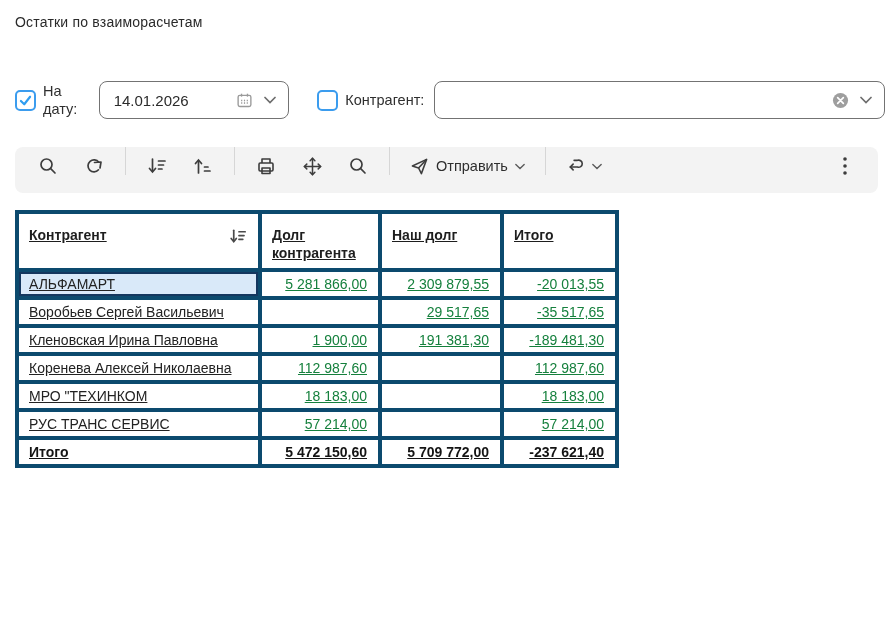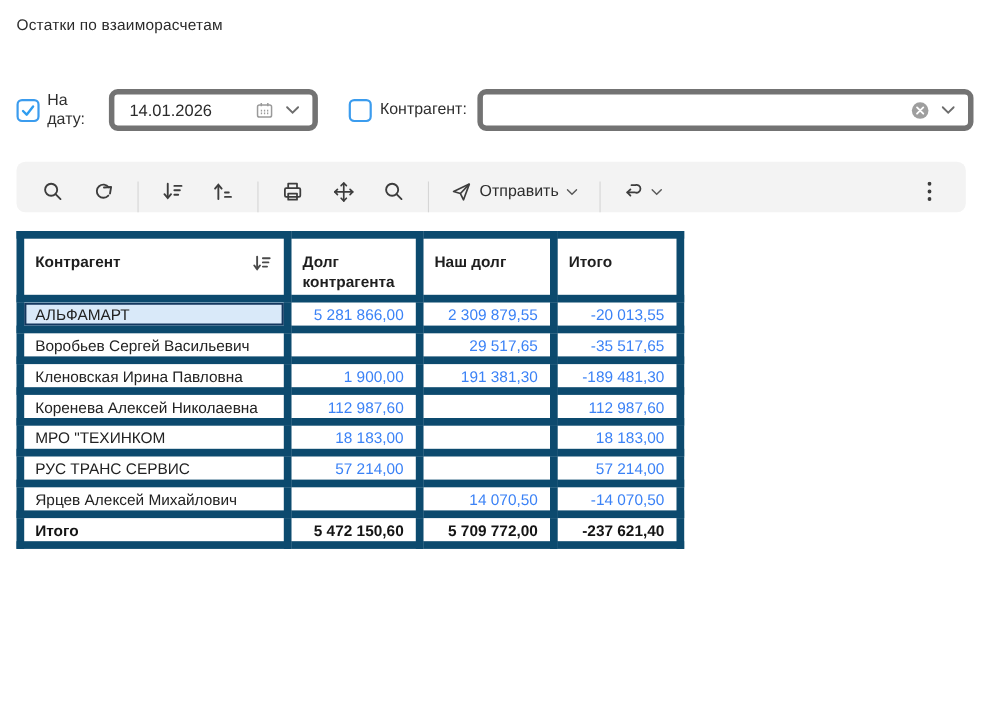--- a/index.html
+++ b/index.html
@@ -12,55 +12,55 @@
   
   .filters { position: absolute; left: 15px; top: 78px; height: 44px; width: 870px;
     display: flex; align-items: center; justify-content: flex-end; }
   .chk { width: 21px; height: 21px; border: 2px solid #3b9cee; border-radius: 5px;
     background: #fff; flex: 0 0 auto; display: flex; align-items: center; justify-content: center;
     cursor: pointer; }
   .chk svg { display: none; }
   .chk.checked svg { display: block; }
   .flt-label { font-size: 14.5px; color: #2f2f2f; line-height: 1.25; margin: 0 10px 0 7px; }
   .lbl-date { width: 46px; }
-  .field { height: 38px; border: 5px solid #737373; border-radius: 8px; background: #fff;
+  .field { height: 38px; border: 1px solid #737373; border-radius: 8px; background: #fff;
     display: flex; align-items: center; padding: 0 12px 0 14px; }
   .field input { border: none; outline: none; font-family: inherit; font-size: 15px;
     color: #2b2b2b; width: 100%; background: transparent; }
   .f-date { width: 192px; }
   .f-party { width: 454px; }
   .field .icons { margin-left: auto; display: flex; align-items: center; gap: 11px; }
   .gray-ic { color: #9a9a9a; display: flex; }
   .chev { color: #6d6d6d; display: flex; }
 
   
   .toolbar { position: absolute; left: 15px; top: 147px; width: 863px; height: 46px;
-    background: #f3f3f3; border-radius: 8px; display: flex; align-items: flex-end; padding: 0 10px; }
+    background: #f3f3f3; border-radius: 8px; display: flex; align-items: flex-start; padding: 0 10px; }
   .tb-btn { width: 46px; height: 38px; display: flex; align-items: center; justify-content: center;
     border-radius: 6px; cursor: pointer; color: #3d3d3d; }
   .tb-sep { width: 1px; height: 28px; background: #d6d6d6; margin: 0 8px; flex: 0 0 auto; }
   .tb-group { display: flex; align-items: center; gap: 7px; padding: 0 12px; height: 38px;
     cursor: pointer; color: #3d3d3d; }
   .tb-label { font-size: 14.5px; color: #2e2e2e; }
   .tb-more { margin-left: auto; }
 
   
   table.report { position: absolute; left: 15px; top: 210px; border-collapse: collapse;
     table-layout: fixed; font-size: 14px; }
   table.report col.c1 { width: 243px; } table.report col.c2 { width: 120px; }
   table.report col.c3 { width: 122px; } table.report col.c4 { width: 115px; }
-  table.report th, table.report td { border: 7px solid #0c4a6e; }
+  table.report th, table.report td { border: 4px solid #0c4a6e; text-decoration: underline; }
   table.report { border: 1px solid #c2c2c2; border-bottom: 2px solid #b3b3b3; }
   th { height: 58px; vertical-align: top; text-align: left; padding: 12px 10px 0 10px;
     font-weight: 700; color: #1e1e1e; line-height: 1.3; }
   th .th-flex { display: flex; align-items: flex-start; }
   th .sort-ic { margin-left: auto; margin-top: 1px; color: #4a4a4a; }
   td { height: 28px; }
   td.c-name { padding: 0 8px 0 10px; color: #222; }
-  td.c-num { padding: 0 11px 0 6px; text-align: right; color: #3b82f6; }
+  td.c-num { padding: 0 11px 0 6px; text-align: right; color: #15803d; }
   td.selected { background: #d9e9f9; box-shadow: inset 0 0 0 2px #14375f; }
   tr.totals td { font-weight: 700; color: #141414; }
   svg { display: block; }
 </style>
 </head>
 <body>
 
 <div class="page-title">Остатки по взаиморасчетам</div>
 
 <div class="filters">
@@ -261,26 +261,20 @@
         <td class="c-num">18 183,00</td>
         <td class="c-num"></td>
         <td class="c-num">18 183,00</td>
       </tr>
       <tr>
         <td class="c-name">РУС ТРАНС СЕРВИС</td>
         <td class="c-num">57 214,00</td>
         <td class="c-num"></td>
         <td class="c-num">57 214,00</td>
       </tr>
-      <tr>
-        <td class="c-name">Ярцев Алексей Михайлович</td>
-        <td class="c-num"></td>
-        <td class="c-num">14 070,50</td>
-        <td class="c-num">-14 070,50</td>
-      </tr>
     </tbody>
   <tfoot>
     <tr class="totals">
       <td class="c-name">Итого</td>
       <td class="c-num">5 472 150,60</td>
       <td class="c-num">5 709 772,00</td>
       <td class="c-num">-237 621,40</td>
     </tr>
   </tfoot>
 </table>

